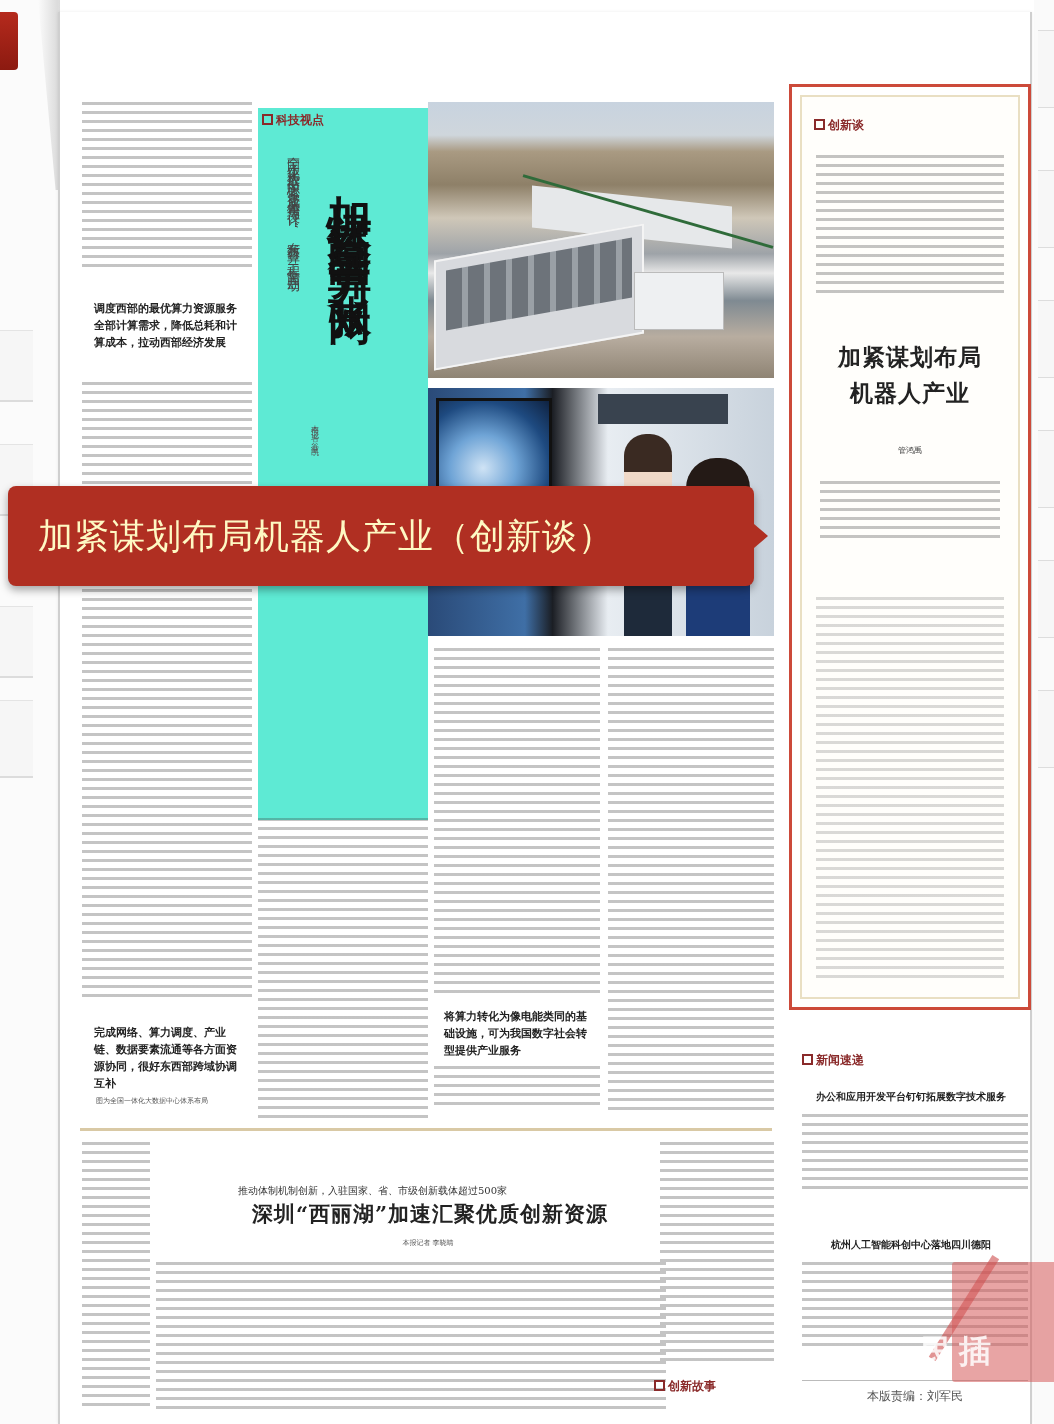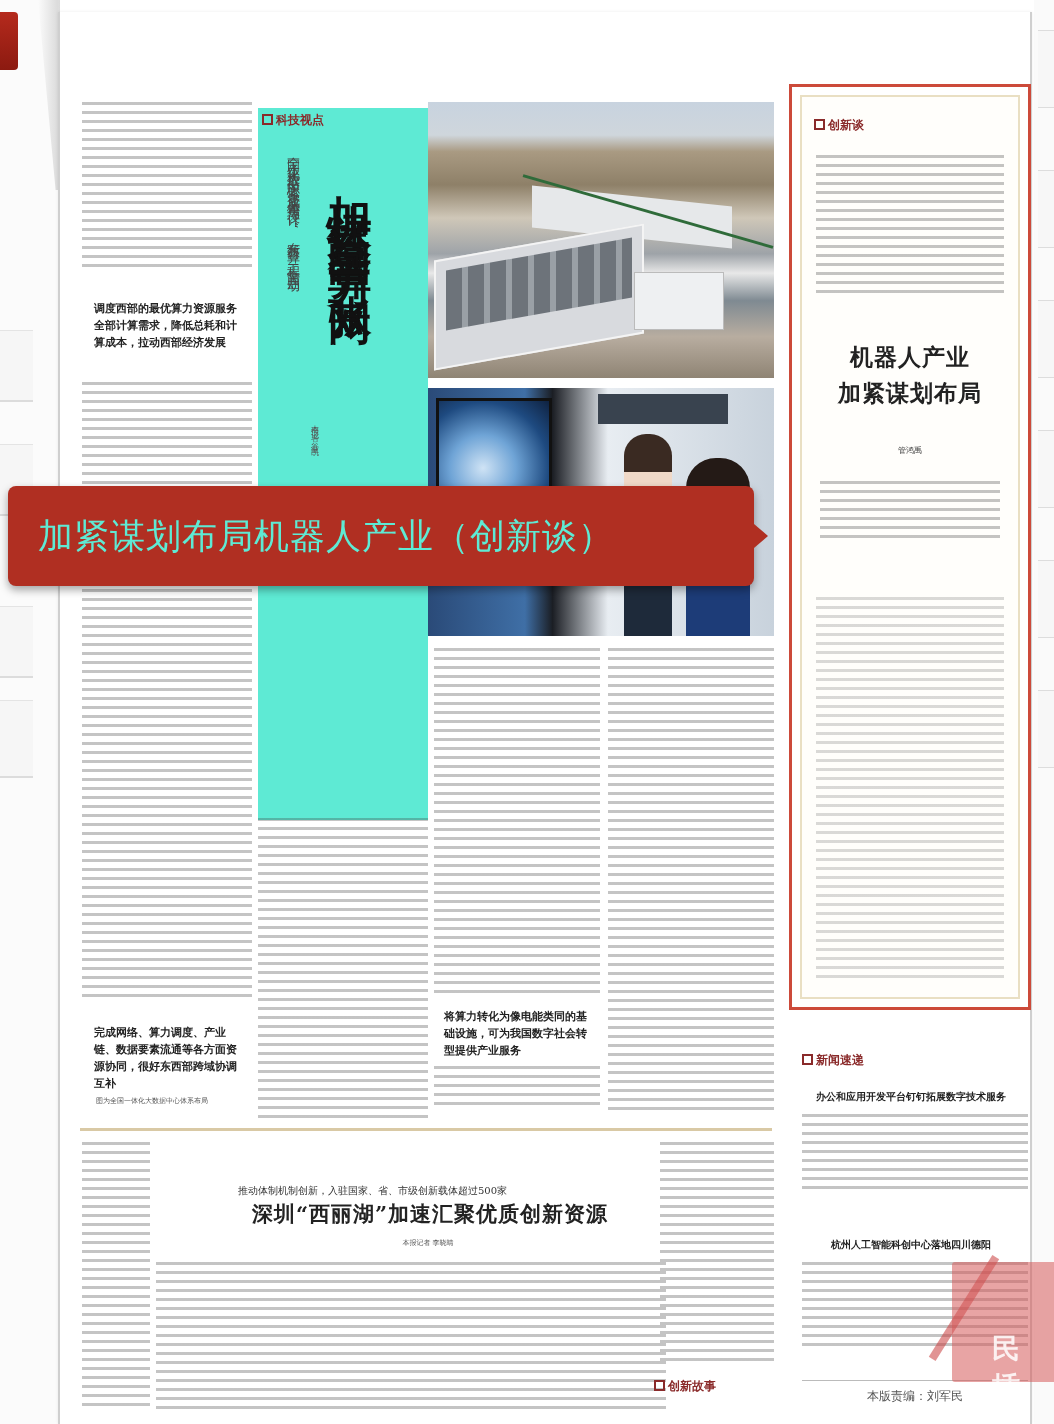--- a/index.html
+++ b/index.html
@@ -69,34 +69,34 @@
   .hl-abstract { position: absolute; left: 18px; top: 384px; right: 18px; height: 62px; }
   .hl-body { position: absolute; left: 14px; top: 500px; right: 14px; bottom: 16px; }
 
   
   .brief-kicker { position: absolute; left: 742px; top: 1040px; }
   .brief-head { position: absolute; left: 733px; width: 236px; text-align: center; font-family: "DejaVu Serif", serif; font-weight: bold; font-size: 10px; color: #222; }
   .brief-body { position: absolute; left: 742px; width: 226px; }
   .brief-rule { position: absolute; left: 742px; top: 1368px; width: 226px; height: 1px; background: #bbb; }
   .brief-foot { position: absolute; left: 742px; top: 1376px; width: 226px; text-align: center; font-size: 12px; color: #555; }
   .stamp { position: absolute; left: 892px; top: 1250px; width: 112px; height: 120px; background: rgba(214,90,90,0.55); border-radius: 3px; }
-  .stamp-text { position: absolute; left: 932px; top: 1318px; font-family: Liberation Sans, sans-serif; font-weight: bold; font-size: 28px; color: rgba(255,255,255,0.85); letter-spacing: 6px; }
+  .stamp-text { position: absolute; left: 861px; top: 1318px; font-family: Liberation Sans, sans-serif; font-weight: bold; font-size: 32px; color: rgba(255,255,255,0.85); letter-spacing: 6px; }
   .stamp-slash { position: absolute; left: 900px; top: 1236px; width: 8px; height: 120px; background: rgba(200,60,60,0.55); transform: rotate(32deg); }
 
   
   .bottom-rule { position: absolute; left: 20px; top: 1116px; width: 692px; height: 3px; background: #d9c9a5; }
   .bottom-kicker-line { position: absolute; left: 178px; top: 1172px; width: 380px; text-align: left; font-size: 10px; color: #333; }
   .bottom-title { position: absolute; left: 150px; top: 1188px; width: 440px; text-align: center; font-family: "DejaVu Serif", serif; font-weight: bold; font-size: 21px; color: #222; letter-spacing: 1px; }
   .bottom-byline { position: absolute; left: 178px; top: 1226px; width: 380px; text-align: center; font-size: 7px; color: #555; }
   .story-kicker { position: absolute; left: 594px; top: 1366px; }
 
   
   .banner { position: absolute; left: 8px; top: 486px; width: 746px; height: 100px; background: #b02f22; border-radius: 8px;
     box-shadow: 0 4px 8px rgba(0,0,0,0.35); display: flex; align-items: center; padding-left: 30px; }
-  .banner-text { font-family: Liberation Serif, serif; font-size: 35px; color: #5eead4; letter-spacing: 1px; white-space: nowrap; text-align: center; }
+  .banner-text { font-family: Liberation Serif, serif; font-size: 35px; color: #fef9c3; letter-spacing: 1px; white-space: nowrap; text-align: center; }
   .banner-arrow { position: absolute; right: -14px; top: 38px; width: 0; height: 0; border-top: 12px solid transparent; border-bottom: 12px solid transparent; border-left: 14px solid #b02f22; }
 </style>
 </head>
 <body>
 
 <div class="side-strip">
   <div class="side-tab"></div>
   <div class="side-shadow"></div>
   <div class="side-slot" style="top:330px"></div>
   <div class="side-slot" style="top:444px"></div>
@@ -164,22 +164,22 @@
 
   <div class="hl-box">
     <div class="hl-inner">
       <div class="kicker hl-kicker">
         <span class="box"></span><span>创新谈</span>
       </div>
       <div class="hl-lead">
           <div class="lines"></div>
         </div>
       <div class="hl-title">
+        <div>加紧谋划布局</div>
         <div>机器人产业</div>
-        <div>加紧谋划布局</div>
       </div>
       <div class="hl-author">管鸿禹</div>
       <div class="hl-abstract">
           <div class="lines"></div>
         </div>
       <div class="hl-body">
           <div class="lines light"></div>
         </div>
     </div>
   </div>

